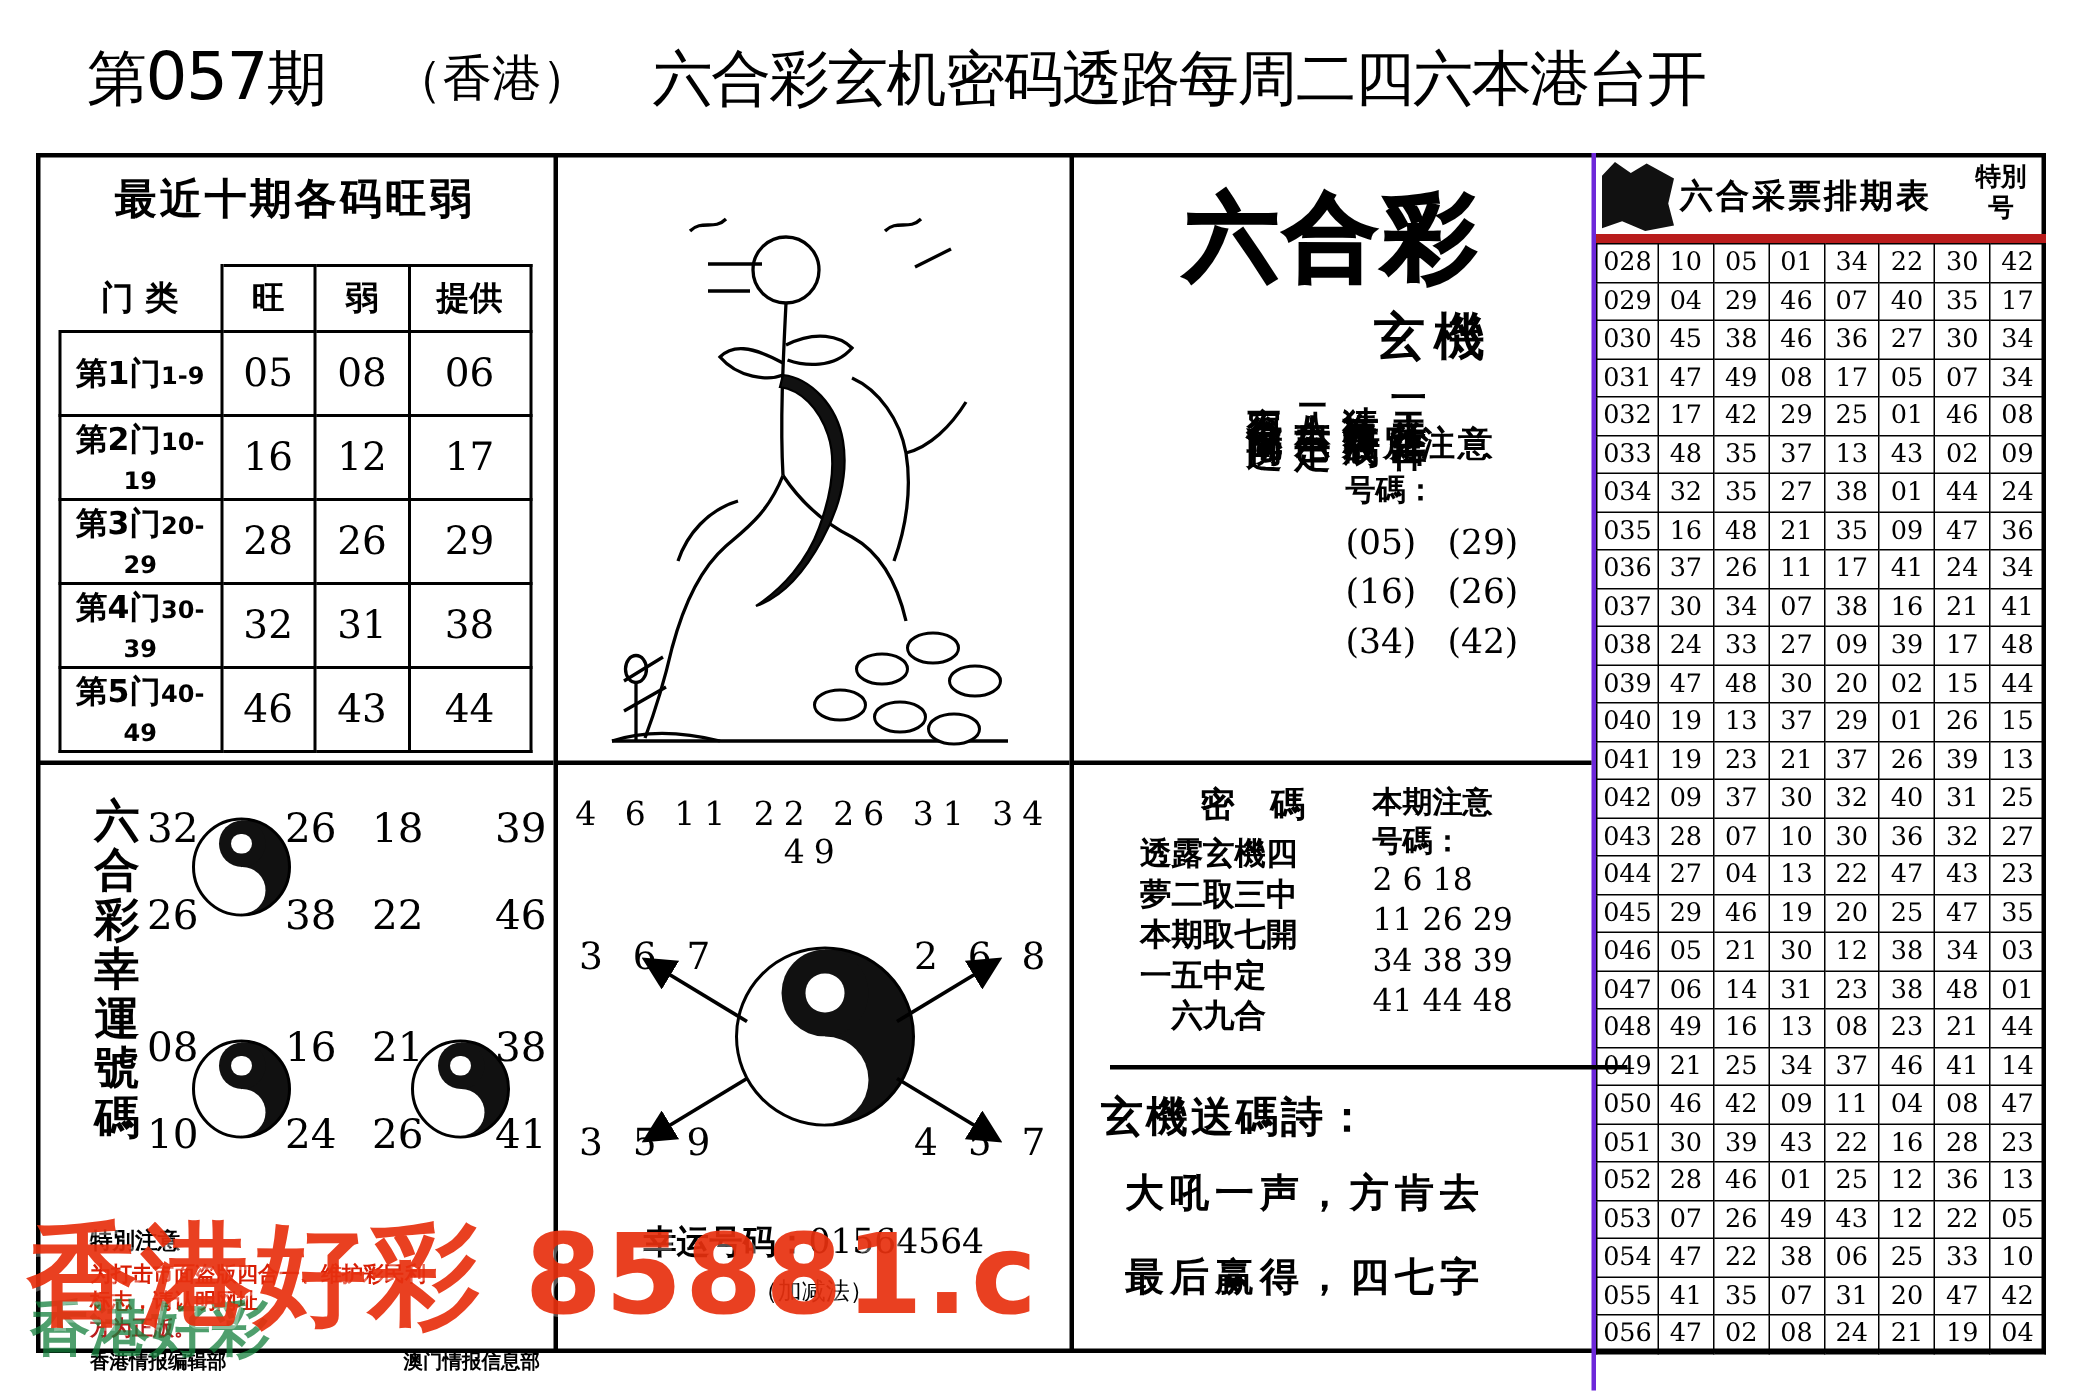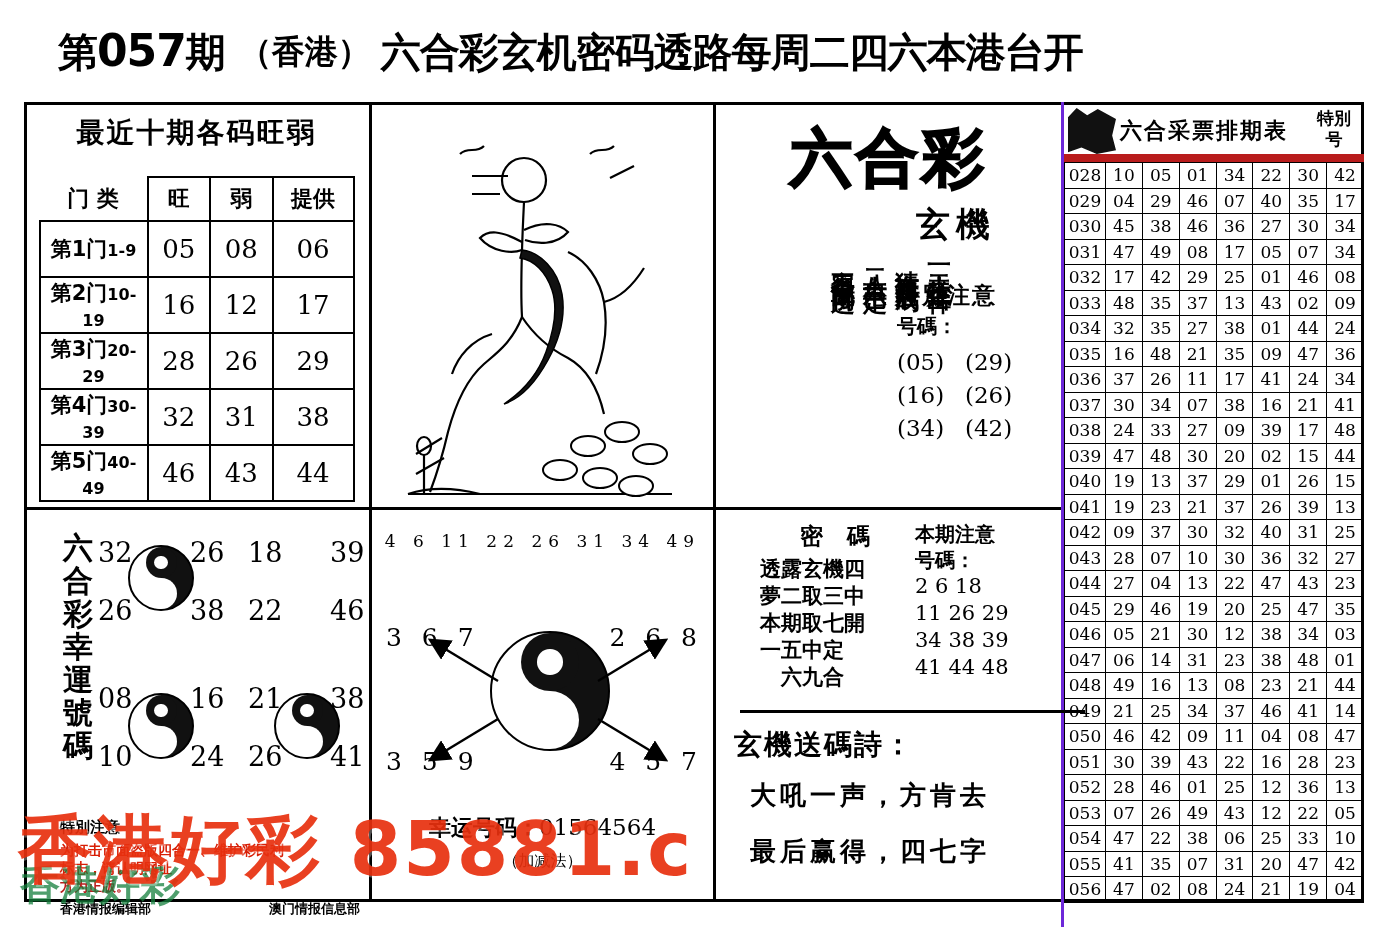--- a/index.html
+++ b/index.html
@@ -10,22 +10,23 @@
     color:#000;
     overflow:hidden;
     position:relative;
   }
   .page{position:relative;width:1388px;height:927px;}
 
   
   .header{
     position:absolute;left:0;top:22px;width:1388px;height:60px;
     display:flex;align-items:center;
-    font-weight:bold;
+    font-weight:normal;
     white-space:nowrap;
+    gap:31px;
   }
   .hdr-issue{font-size:40px;margin-left:58px;letter-spacing:-1px;}
   .hdr-issue .num{font-size:44px;}
   .hdr-hk{font-size:33px;margin-left:14px;}
   .hdr-title{font-size:40px;margin-left:10px;letter-spacing:-1px;}
 
   
   .frame{
     position:absolute;left:24px;top:102px;width:1340px;height:800px;
     border:3px solid #000;box-sizing:border-box;
@@ -85,21 +86,21 @@
   }
   .a-note .t1{font-size:15px;margin-bottom:4px;}
   .a-red{color:#d81e05;font-size:14px;line-height:18px;}
   .a-red2{color:#b91c1c;font-size:14px;line-height:18px;}
 
   
   .b-top{position:absolute;left:0;top:0;width:100%;height:408px;box-sizing:border-box;border-bottom:3px solid #000;overflow:hidden;}
   .b-bot{position:absolute;left:0;top:411px;width:100%;height:389px;}
   .bnum-row{
     position:absolute;left:0;top:18px;width:100%;text-align:center;
-    font-size:17px;font-family:"DejaVu Serif","Liberation Serif",serif;letter-spacing:6px;
+    font-size:22px;font-family:"DejaVu Serif","Liberation Serif",serif;letter-spacing:6px;
   }
   .bmid{position:absolute;top:90px;left:0;width:100%;height:190px;}
   .bmid .side{position:absolute;font-size:25px;font-family:"DejaVu Serif","Liberation Serif",serif;letter-spacing:6px;}
   .b-lucky{
     position:absolute;left:0;top:300px;width:100%;text-align:center;
     font-size:22px;font-weight:bold;
   }
   .b-lucky .val{font-family:"DejaVu Serif","Liberation Serif",serif;font-weight:normal;font-size:23px;}
   .b-sub{position:absolute;left:0;top:338px;width:100%;text-align:center;font-size:16px;}
 
@@ -139,21 +140,21 @@
   .mima .ttl{font-size:23px;font-weight:bold;letter-spacing:8px;margin-bottom:4px;}
   .mima .ln{font-size:21px;font-weight:bold;line-height:27px;text-align:left;padding-left:6px;}
   .bq{position:absolute;right:10px;top:8px;width:160px;}
   .bq .ttl{font-size:20px;font-weight:bold;line-height:26px;}
   .bq .nums{font-size:21px;font-family:"DejaVu Serif","Liberation Serif",serif;line-height:27px;}
 
   .songtitle{position:absolute;left:18px;top:10px;font-size:28px;font-weight:bold;letter-spacing:2px;}
   .songline{position:absolute;left:34px;font-size:26px;font-weight:bold;letter-spacing:4px;}
 
   
-  .d-head{position:absolute;left:0;top:0;width:100%;height:60px;box-sizing:border-box;border-bottom:8px solid #b91c1c;}
+  .d-head{position:absolute;left:0;top:0;width:100%;height:60px;box-sizing:border-box;border-bottom:6px solid #b91c1c;}
   .d-head .blob{
     position:absolute;left:4px;top:6px;width:48px;height:46px;
     background:#111;
     clip-path:polygon(0 20%,18% 0,40% 16%,62% 2%,100% 24%,92% 60%,100% 92%,60% 100%,28% 86%,0 96%);
   }
   .d-head .t{
     position:absolute;left:56px;top:14px;font-size:22px;font-weight:bold;letter-spacing:2px;
   }
   .d-head .sp{
     position:absolute;right:6px;top:6px;width:48px;text-align:center;

